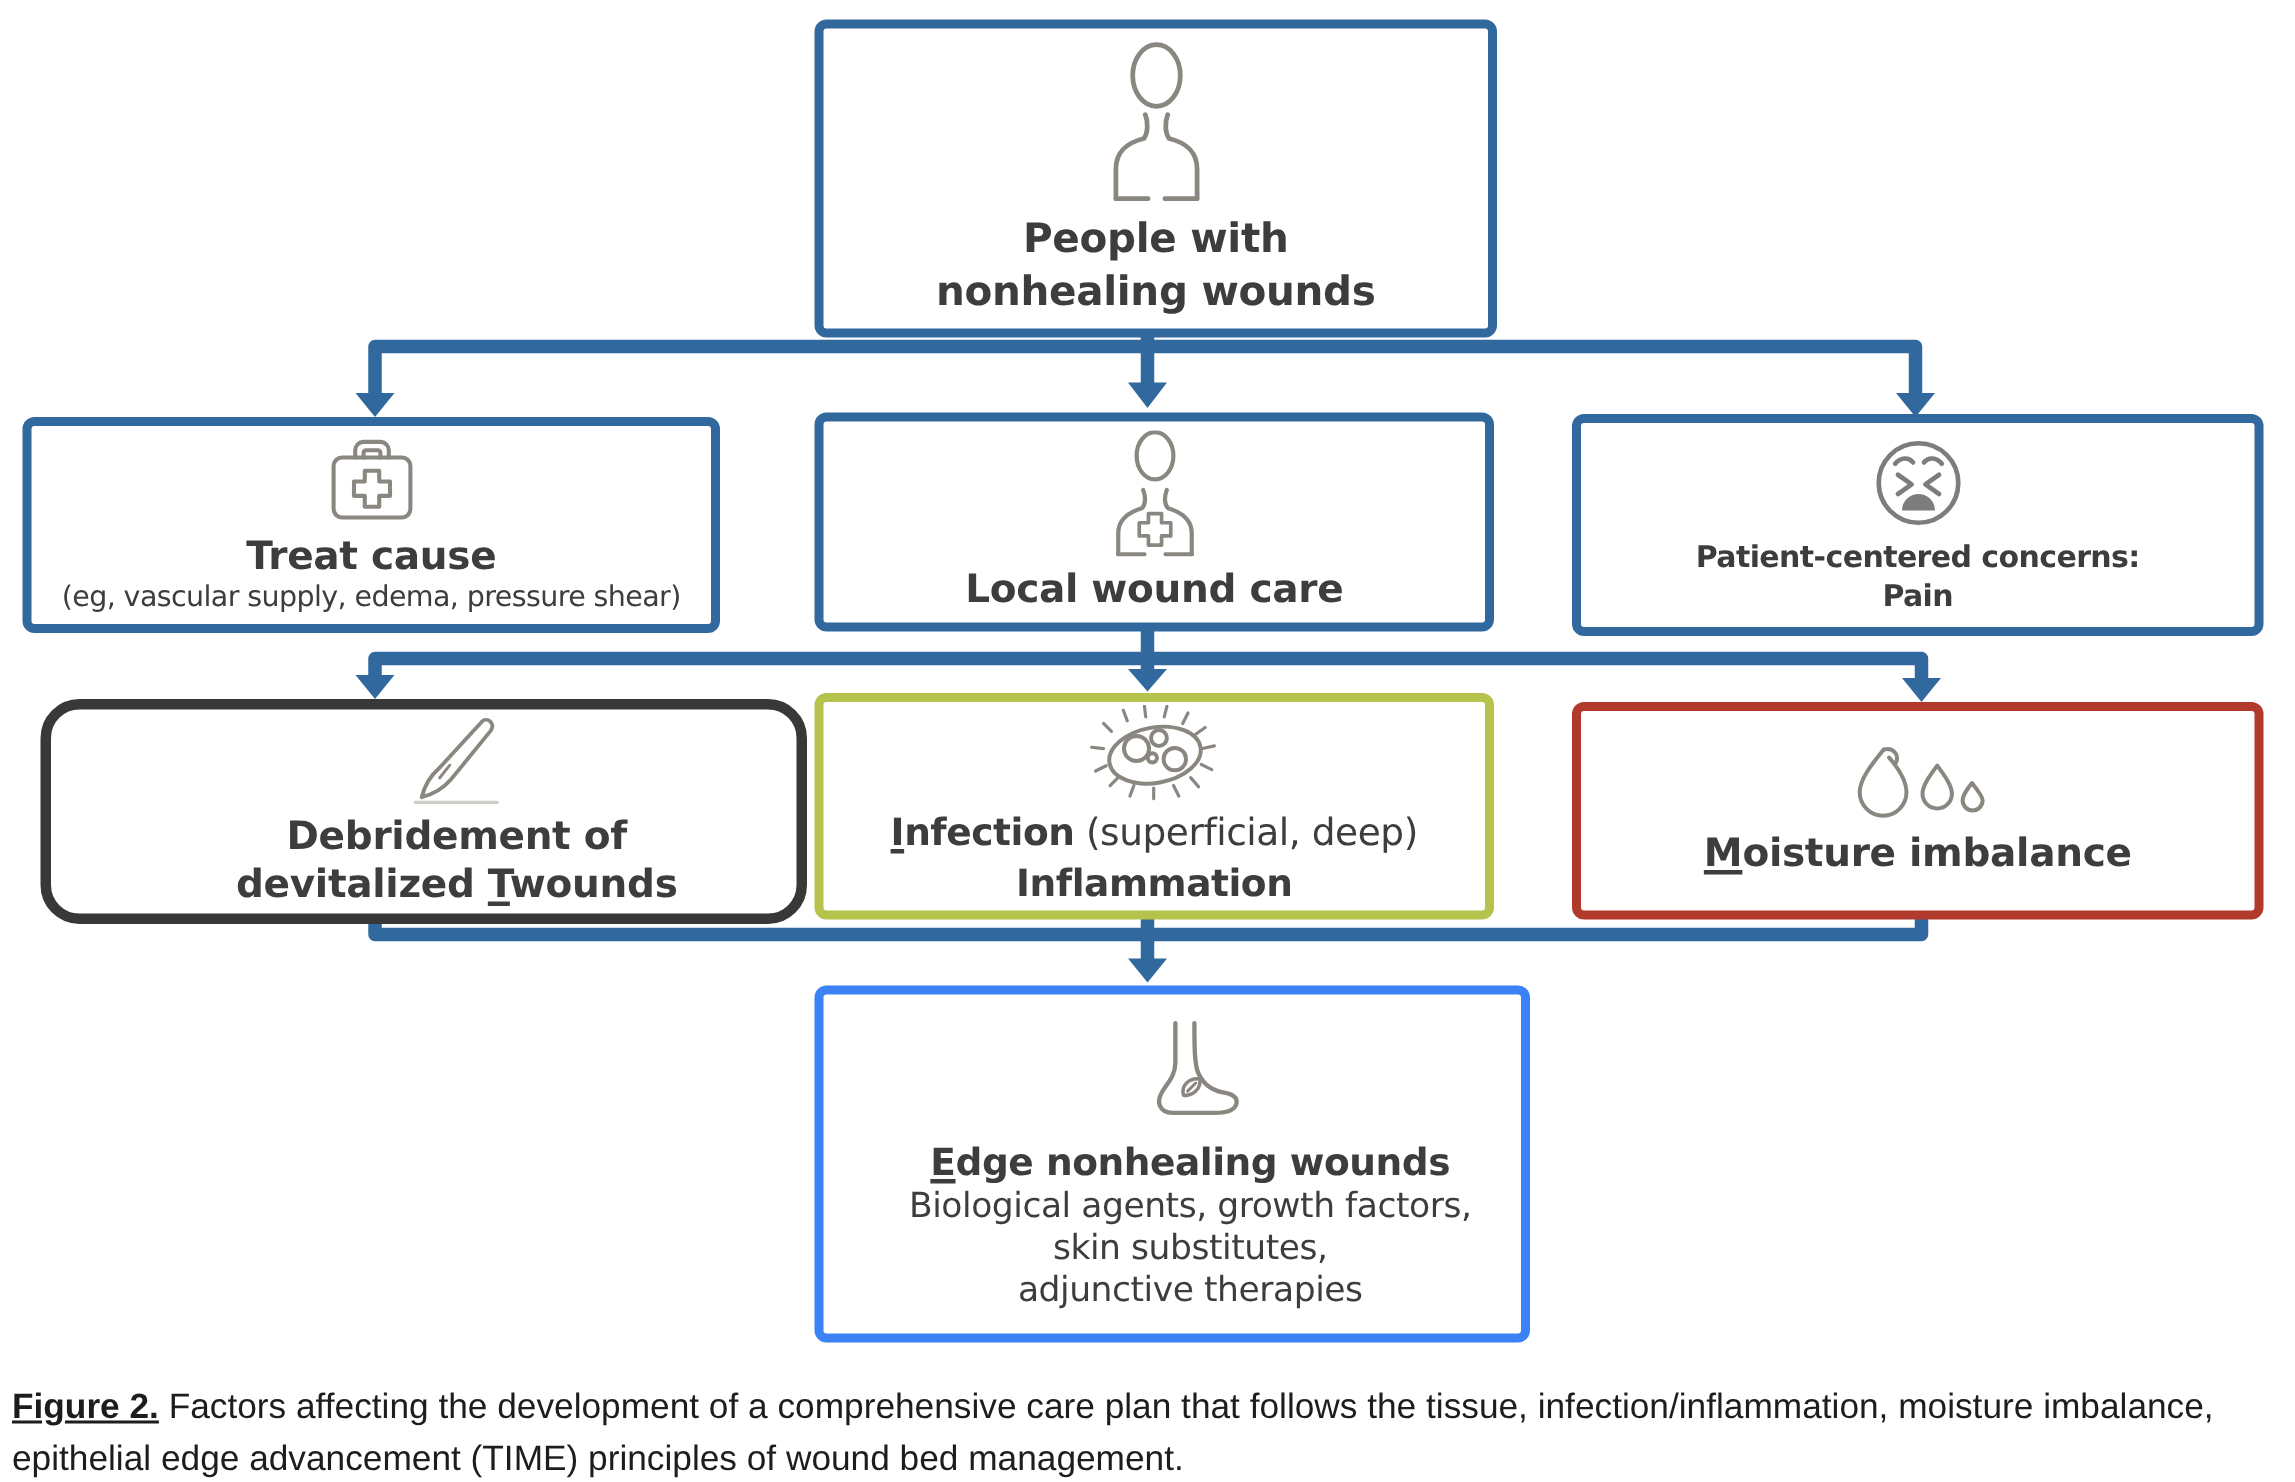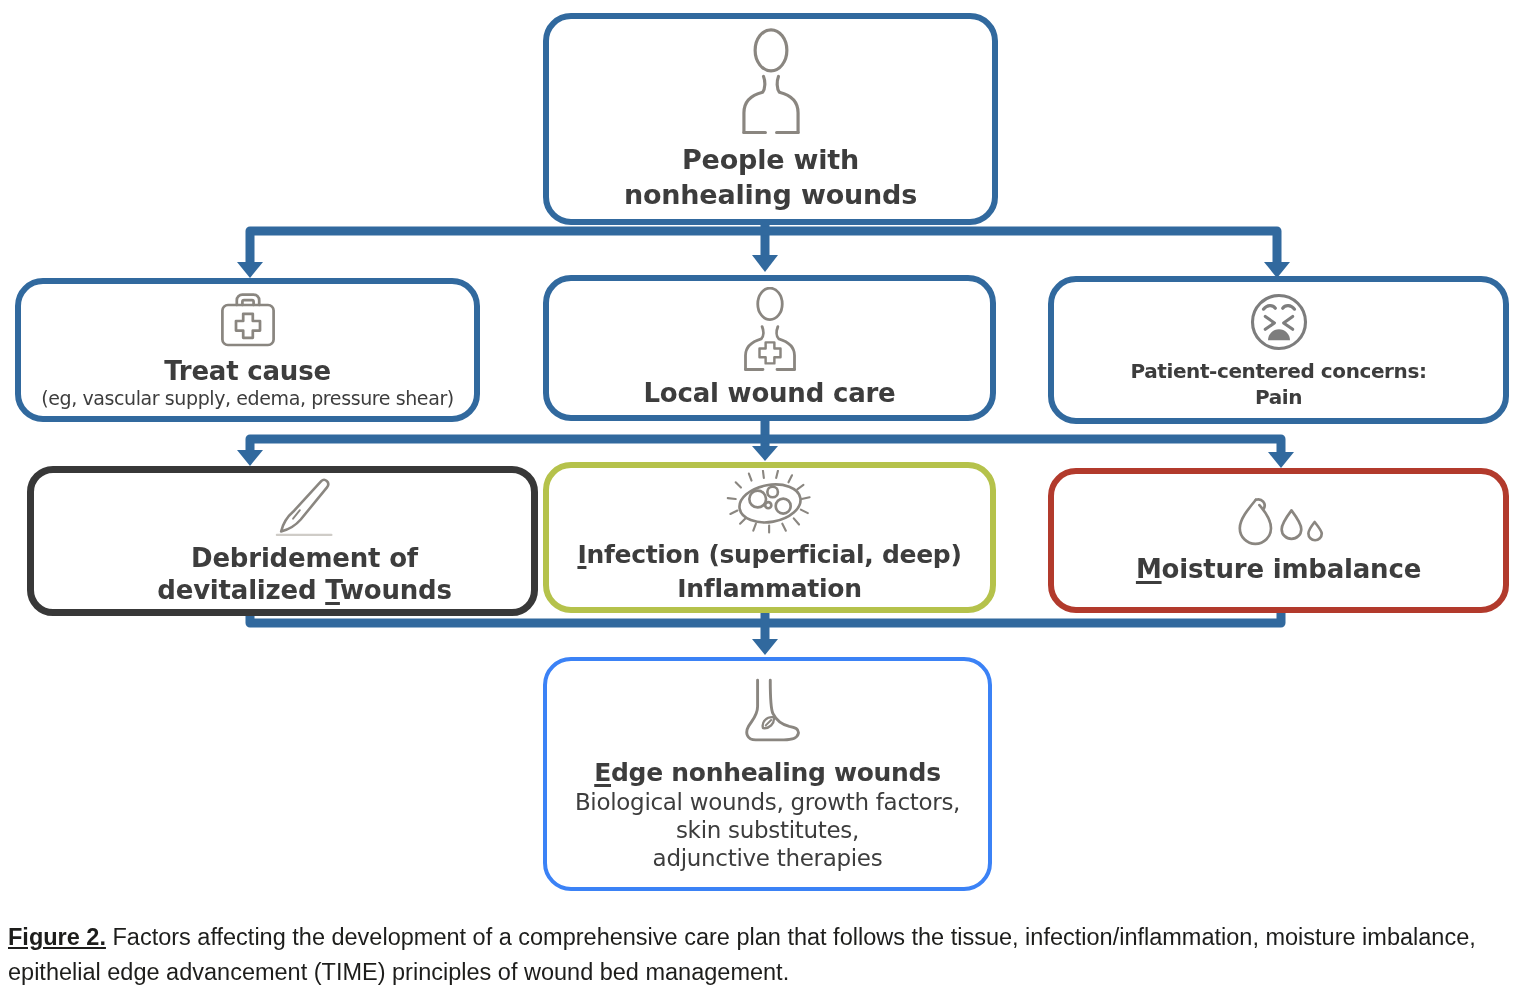--- a/index.html
+++ b/index.html
@@ -1,43 +1,43 @@
 <!DOCTYPE html>
 <html><head>
 <meta charset="utf-8">
 <style>
   html,body{margin:0;padding:0;background:#ffffff;}
   .canvas{position:relative;width:1530px;height:988px;background:#ffffff;overflow:hidden;
           font-family:"DejaVu Sans","Liberation Sans",sans-serif;color:#3d3d3d;}
   .connectors{position:absolute;left:0;top:0;z-index:1;}
   .box{position:absolute;background:#ffffff;z-index:2;display:flex;flex-direction:column;
-       align-items:center;justify-content:center;text-align:center;border-radius:28px;}
+       align-items:center;justify-content:center;text-align:center;border-radius:8px;}
   .b-blue{border:6px solid #31699e;}
   .b-black{border:7px solid #383838;}
   .b-green{border:6px solid #b5c24b;}
   .b-red{border:6px solid #b23a2c;}
-  .b-orange{border:4px solid #3b82f6;}
+  .b-orange{border:6px solid #3b82f6;padding-left:24px;}
 
   .box-people {left:543px;top:13px;width:443px;height:200px;}
   .box-treat  {left:15px;top:278px;width:453px;height:132px;}
   .box-local  {left:543px;top:275px;width:441px;height:134px;}
   .box-patient{left:1048px;top:276px;width:449px;height:136px;}
   .box-debride{left:27px;top:466px;width:453px;height:136px;border-radius:26px;padding-left:44px;}
   .box-infect {left:543px;top:462px;width:441px;height:139px;}
   .box-moist  {left:1048px;top:468px;width:449px;height:133px;text-align:right;}
   .box-edge   {left:543px;top:657px;width:441px;height:226px;}
 
   .t-xl{font-size:27px;font-weight:bold;line-height:1.3;letter-spacing:-0.2px;}
   .t-lg{font-size:26px;font-weight:bold;line-height:1.25;letter-spacing:-0.2px;}
   .t-md{font-size:20px;font-weight:bold;line-height:1.3;letter-spacing:-0.4px;white-space:nowrap;}
   .t-sub{font-size:19px;font-weight:normal;letter-spacing:-0.4px;white-space:nowrap;line-height:1.25;}
   .t-mix{font-size:25px;line-height:1.35;white-space:nowrap;letter-spacing:-0.3px;}
   .t-edge-sub{font-size:23px;font-weight:normal;line-height:1.2;letter-spacing:-0.3px;white-space:nowrap;}
   .bold{font-weight:bold;}
-  .reg{font-weight:bold;}
+  .reg{font-weight:normal;}
   .u{text-decoration:underline;text-decoration-thickness:2.5px;text-underline-offset:3px;}
   .icon{display:block;margin:0 auto;}
   .icon svg{display:block;}
   .mb2{margin-bottom:2px;} .mb4{margin-bottom:4px;}
 
   .caption{position:absolute;left:8px;top:920px;width:1516px;z-index:2;
            font-family:"Liberation Sans",sans-serif;font-size:23.5px;line-height:1.5;color:#1d1d1b;}
   .cap-label{font-weight:bold;text-decoration:underline;}
 </style>
 </head>
@@ -201,21 +201,21 @@
       <svg width="86" height="78" viewBox="0 0 95 85" fill="none" stroke="#8a8680" stroke-width="3.2" stroke-linecap="round" stroke-linejoin="round">
         <path d="M36 4 L36 33 C36 43 30 48 26 55 C22 62 24 70 34 70 L65 70 C74 70 80 68 81 63 C82 58 77 56 71 55 C62 53 57 49 53 41 C50 35 50 20 50 4"></path>
         <path d="M42 57 C40 50 46 44 54 45 C55 52 49 58 42 57 Z" stroke-width="2.6"></path>
         <path d="M45 54 L51 48" stroke-width="2.2"></path>
       </svg>
     </span>
     <div>
       <div class="t-mix">
         <span class="u bold">E</span><span class="bold">dge nonhealing wounds</span>
       </div>
-      <div class="t-edge-sub">Biological wounds, growth factors,</div>
+      <div class="t-edge-sub">Biological agents, growth factors,</div>
       <div class="t-edge-sub">skin substitutes,</div>
       <div class="t-edge-sub">adjunctive therapies</div>
     </div>
   </div>
 
   <div class="caption">
     <span class="cap-label">Figure 2.</span><span> Factors affecting the development of a comprehensive care plan that follows the tissue, infection/inflammation, moisture imbalance, epithelial edge advancement (TIME) principles of wound bed management.</span>
   </div>
 
 </div>

